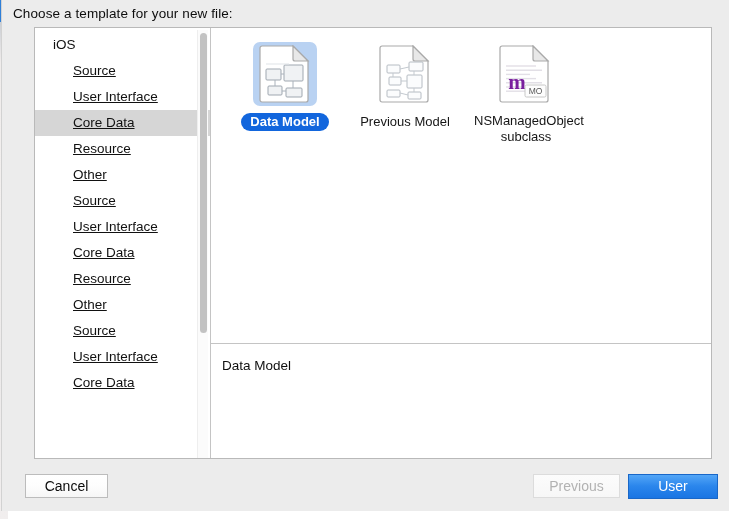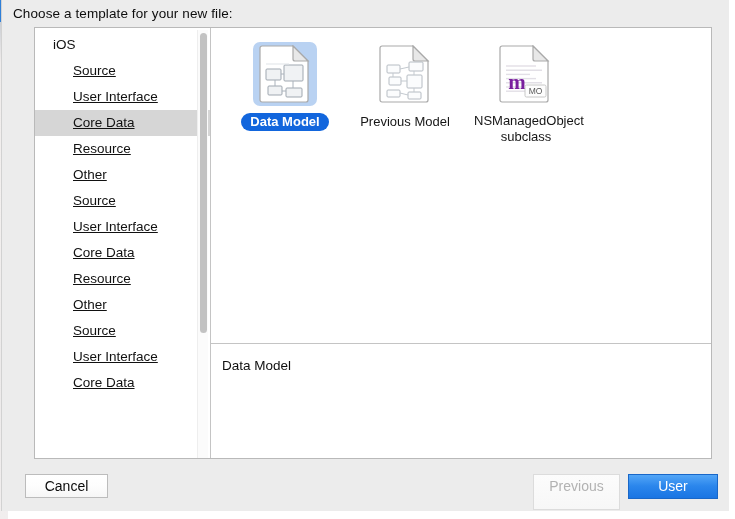--- a/index.html
+++ b/index.html
@@ -192,21 +192,21 @@
   .btn-cancel {
     left: 23px; top: 474px;
     width: 83px; height: 24px;
     line-height: 22px;
     background: linear-gradient(180deg,#ffffff 0%,#fdfdfd 50%,#f6f6f6 100%);
     border: 1px solid #bcbcbc;
     color: #0b0b0b;
   }
   .btn-previous {
     left: 531px; top: 474px;
-    width: 87px; height: 36px;
+    width: 87px; height: 24px;
     line-height: 22px;
     background: linear-gradient(180deg,#fcfcfc 0%,#f7f7f7 100%);
     border: 1px solid #dcdcdc;
     color: #b2b2b2;
   }
   .btn-next {
     left: 626px; top: 474px;
     width: 90px; height: 25px;
     line-height: 23px;
     background: linear-gradient(180deg,#53a6f7 0%,#2b86ec 48%,#1a75e3 100%);

